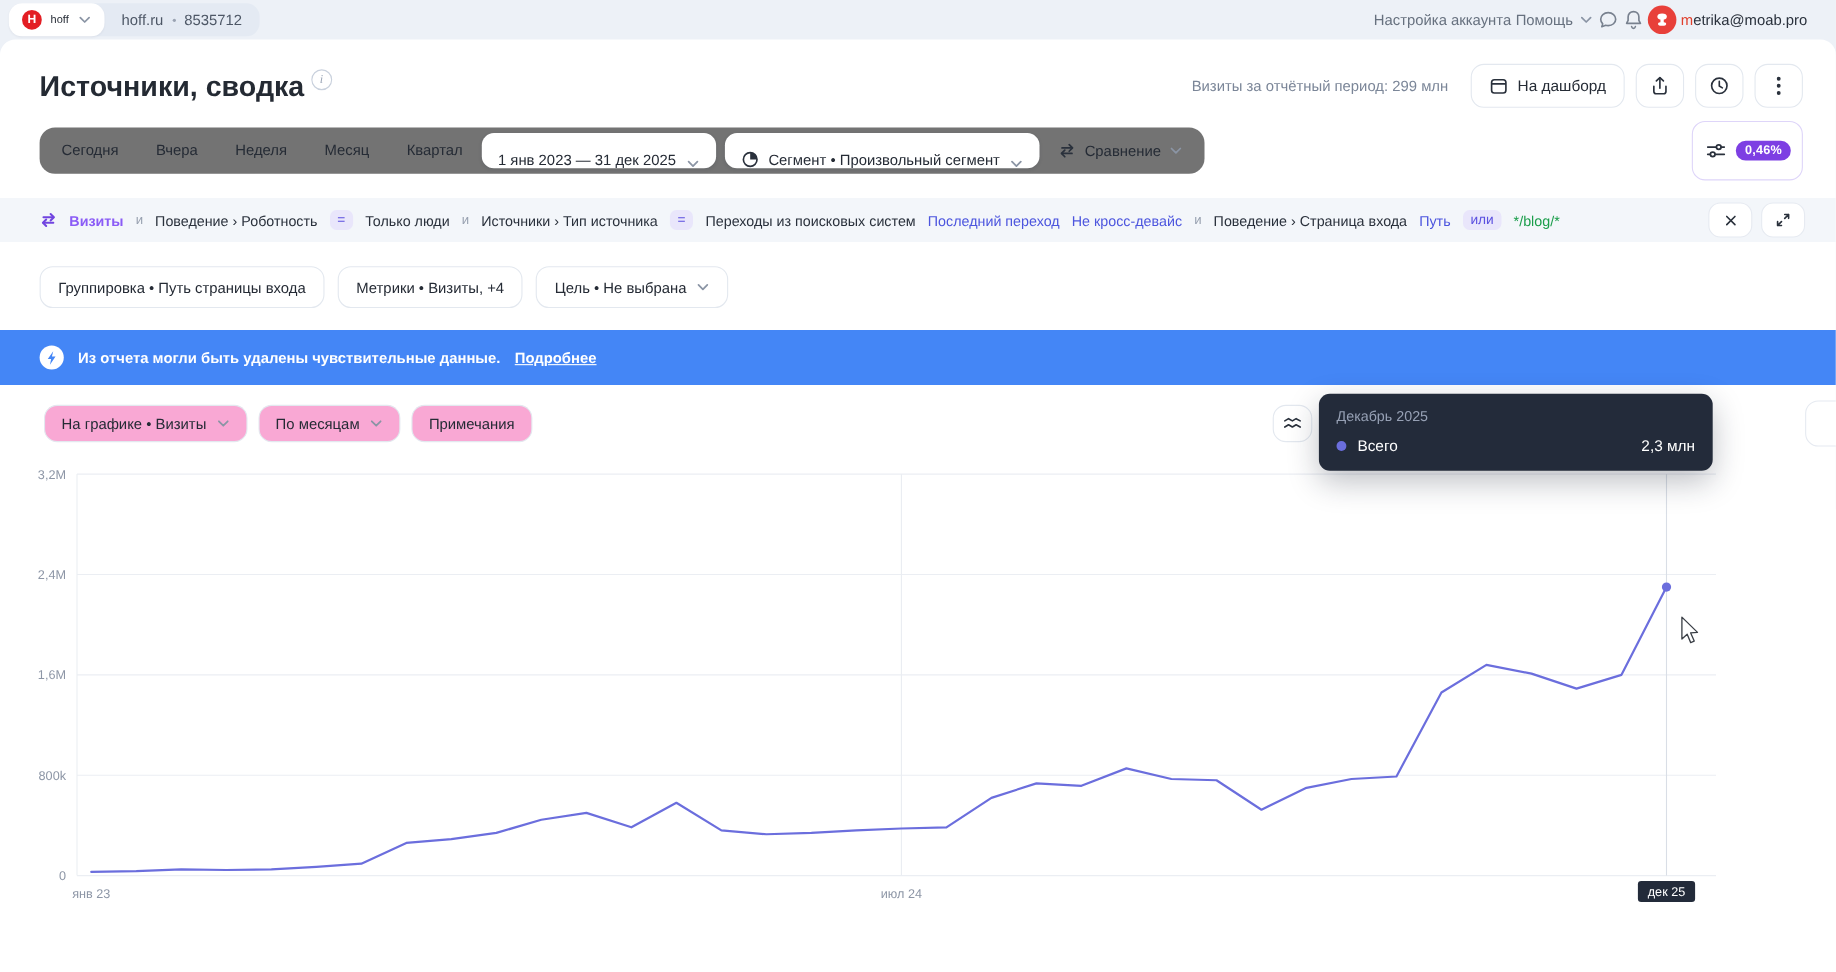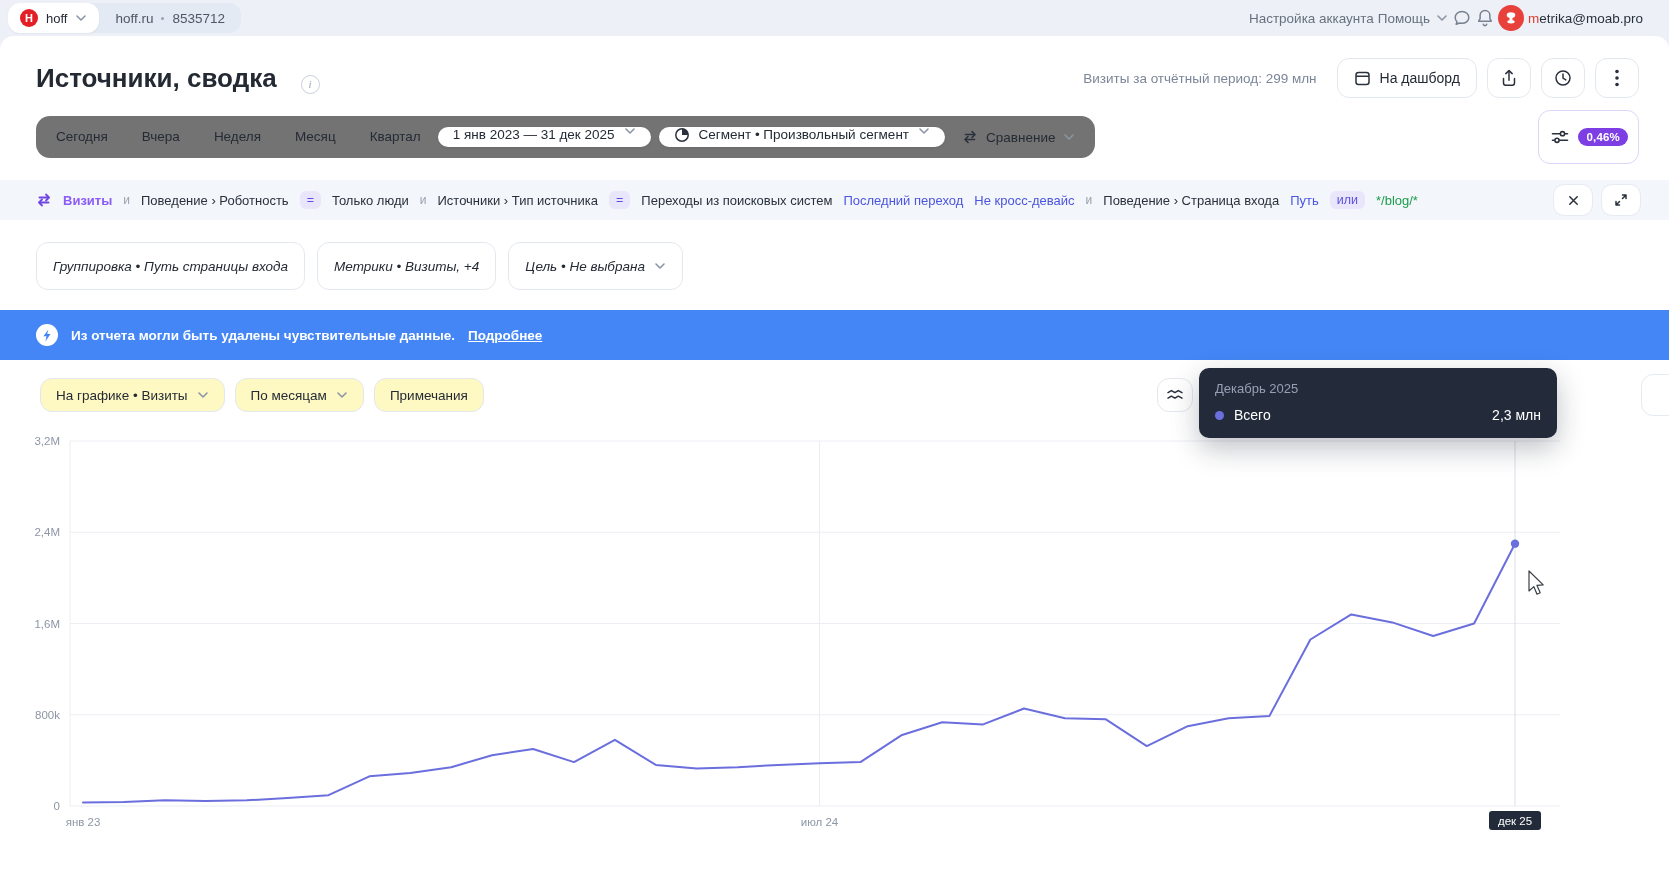--- a/index.html
+++ b/index.html
@@ -8,71 +8,71 @@
     width:1669px; height:884px; overflow:hidden;
     background:#edf1f7; color:#252b35;
     font-family:"Liberation Sans", sans-serif;
     font-size:13.5px;
   }
   
   .topbar { height:36px; display:flex; justify-content:space-between; align-items:center; padding:0 26px 0 8px; }
   .counter-switcher { display:flex; align-items:center; background:#e4eaf3; border-radius:12px; height:30px; }
   .counter-pill { display:flex; align-items:center; gap:8px; background:#fff; border-radius:12px; height:30px; padding:0 12px; cursor:pointer; box-shadow:0 1px 2px rgba(30,40,60,.06); }
   .logo-circle { width:18px; height:18px; border-radius:50%; background:#e31e24; color:#fff; font-weight:bold; font-size:11px; display:flex; align-items:center; justify-content:center; }
-  .counter-name { font-size:13px; color:#252b35; }
+  .counter-name { font-size:10px; color:#252b35; }
   .counter-meta { display:flex; align-items:center; gap:8px; padding:0 16px; color:#4d5766; font-size:13.5px; }
   .meta-dot { width:3px; height:3px; border-radius:50%; background:#9aa3b2; }
   .topbar-right { display:flex; align-items:center; gap:4px; color:#67717f; }
   .tb-link { cursor:pointer; display:flex; align-items:center; gap:6px; }
   .tb-iconbtn { cursor:pointer; display:flex; align-items:center; }
   .avatar { width:26px; height:26px; border-radius:50%; background:#e8403a; display:flex; align-items:center; justify-content:center; cursor:pointer; }
   .email { color:#2a313c; cursor:pointer; }
   .email .first { color:#e0402e; }
   
   .page { background:#fff; border-radius:14px 14px 0 0; height:848px; position:relative; overflow:hidden; }
   .page-head { display:flex; justify-content:space-between; align-items:center; padding:22px 30px 0 36px; }
-  .title-wrap { display:flex; align-items:flex-end; gap:24px; }
+  .title-wrap { display:flex; align-items:flex-start; gap:6px; }
   h1 { margin:0; font-size:26px; font-weight:bold; color:#242a33; }
   .info-icon { width:19px; height:19px; border-radius:50%; border:1.5px solid #c9d1dd; color:#9aa4b5; font-size:11px; display:flex; align-items:center; justify-content:center; font-style:italic; font-family:"Liberation Serif", serif; }
   .head-right { display:flex; align-items:center; gap:10px; }
   .visits-note { color:#7b8698; margin-right:10px; }
   .btn { height:40px; border:1px solid #e3e8ef; border-radius:12px; background:#fff; display:inline-flex; align-items:center; gap:9px; padding:0 16px; font-size:14px; color:#252b35; cursor:pointer; }
   .icon-btn { width:44px; justify-content:center; padding:0; }
   
   .toolbar { display:flex; justify-content:space-between; align-items:center; padding:12px 30px 0 36px; }
   .tabs-group { display:flex; align-items:center; background:#737373; border-radius:14px; padding:3px; }
   .tab { padding:0 17px; line-height:36px; cursor:pointer; color:#252b35; }
-  .pill-white { background:#fff; border-radius:11px; height:20px; display:flex; align-items:flex-start; gap:9px; padding:0 15px; box-shadow:0 1px 3px rgba(34,40,60,.10); cursor:pointer; }
+  .pill-white { background:#fff; border-radius:11px; height:32px; display:flex; align-items:flex-end; gap:9px; padding:0 15px; box-shadow:0 1px 3px rgba(34,40,60,.10); cursor:pointer; }
   .pill-white + .pill-white { margin-left:8px; }
   .comparison { display:flex; align-items:center; gap:8px; padding:0 17px; cursor:pointer; }
   .sampling { height:54px; border:1px solid #ded5f9; border-radius:12px; background:#fff; display:flex; align-items:center; gap:9px; padding:0 10px 0 12px; cursor:pointer; }
   .sampling-badge { background:#7d3fe3; color:#fff; font-size:11.5px; font-weight:bold; border-radius:10px; padding:3px 8px; letter-spacing:.2px; }
   
   .filter-strip { margin-top:16px; background:#f3f6fa; height:40px; display:flex; align-items:center; gap:11px; padding:0 28px 0 36px; font-size:13px; white-space:nowrap; }
   .tok { cursor:pointer; }
   .tok-plain { color:#2a313c; }
   .tok-metric { color:#8b5cf6;font-weight:bold; }
   .tok-conj { color:#98a1b0; font-size:12px; cursor:default; }
   .tok-op { background:#e9e6fb; color:#5b50e0; border-radius:6px; padding:2px 7px; font-size:12.5px; }
   .tok-link { color:#4c55de; }
   .tok-green { color:#1b9e4b; }
   .strip-actions { margin-left:auto; display:flex; gap:8px; }
   .strip-btn { width:40px; height:32px; background:#fff; border:1px solid #e6eaf1; border-radius:11px; display:flex; align-items:center; justify-content:center; cursor:pointer; }
   
   .report-buttons { display:flex; gap:12px; padding:22px 0 0 36px; }
-  .report-buttons .btn { height:48px; font-size:13.5px;font-style:italic; }
+  .report-buttons .btn { height:38px; font-size:13.5px; }
   
   .banner { margin-top:20px; background:#4486f6; height:50px; display:flex; align-items:center; gap:13px; padding:0 36px; color:#fff; }
   .banner-icon { width:22px; height:22px; border-radius:50%; background:#fff; display:flex; align-items:center; justify-content:center; flex:none; }
   .banner-text { font-weight:bold; font-size:13.5px; }
   .banner-link { font-weight:bold; font-size:13.5px; color:#ffffff; text-decoration:underline; cursor:pointer; }
   
   .chart-section { position:relative; }
   .chart-controls { display:flex; gap:10px; padding:18px 0 0 40px; }
-  .chip { height:34px; border:1px solid #e3e8ef; border-radius:12px; background:#fef9c3; display:inline-flex; align-items:center; gap:9px; padding:0 15px; font-size:13.5px; cursor:pointer; }
+  .chip { height:34px; border:1px solid #e3e8ef; border-radius:12px; background:#f9a8d4; display:inline-flex; align-items:center; gap:9px; padding:0 15px; font-size:13.5px; cursor:pointer; }
   .wave-btn { position:absolute; top:18px; right:476px; width:36px; height:34px; border:1px solid #e3e8ef; border-radius:12px; background:#fff; display:flex; align-items:center; justify-content:center; cursor:pointer; }
   .sliver-btn { position:absolute; top:14px; right:-20px; width:48px; height:42px; background:#fff; border:1px solid #e6eaf1; border-radius:12px; }
   .chart-tooltip { position:absolute; top:8px; right:112px; width:358px; background:#232b3a; border-radius:10px; padding:13px 16px 15px; z-index:5; box-shadow:0 10px 28px rgba(20,28,45,.28); }
   .ct-title { color:#96a0b4; font-size:13px; }
   .ct-row { display:flex; align-items:center; margin-top:11px; }
   .ct-dot { width:9px; height:9px; border-radius:50%; background:#7b74e8; margin-right:10px; flex:none; }
   .ct-label { color:#fff; font-size:14px; }
   .ct-value { margin-left:auto; color:#fff; font-size:14px; font-weight:normal; }
   svg.chart { display:block; margin-top:8px; }
   svg.chart text { font-family:"Liberation Sans", sans-serif; }

